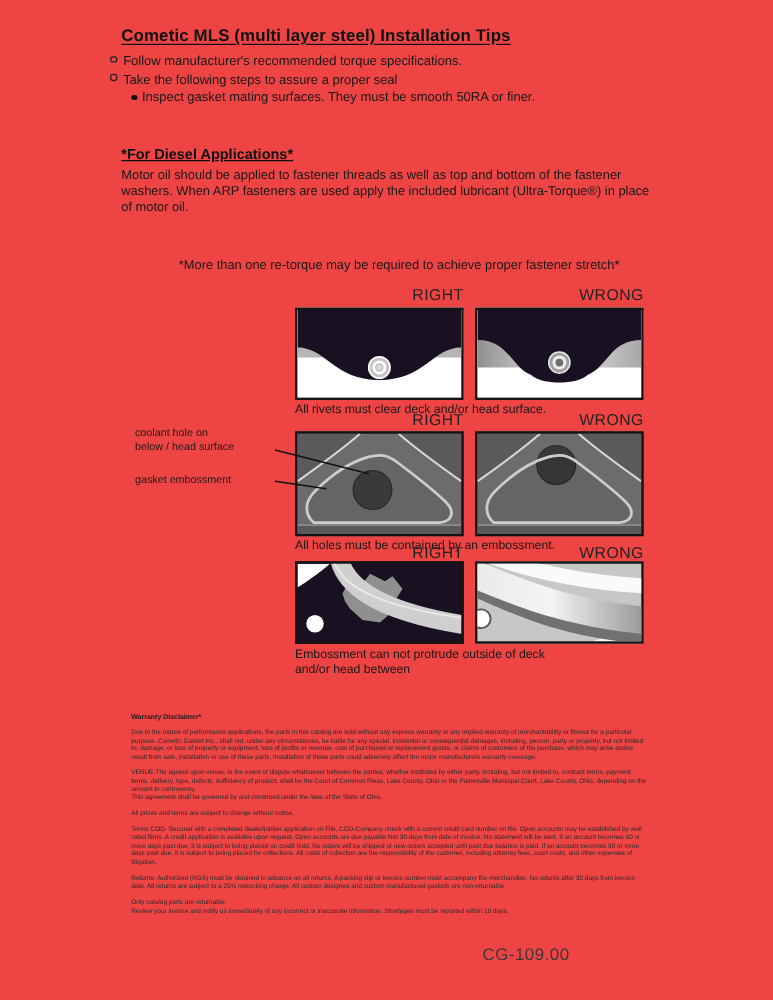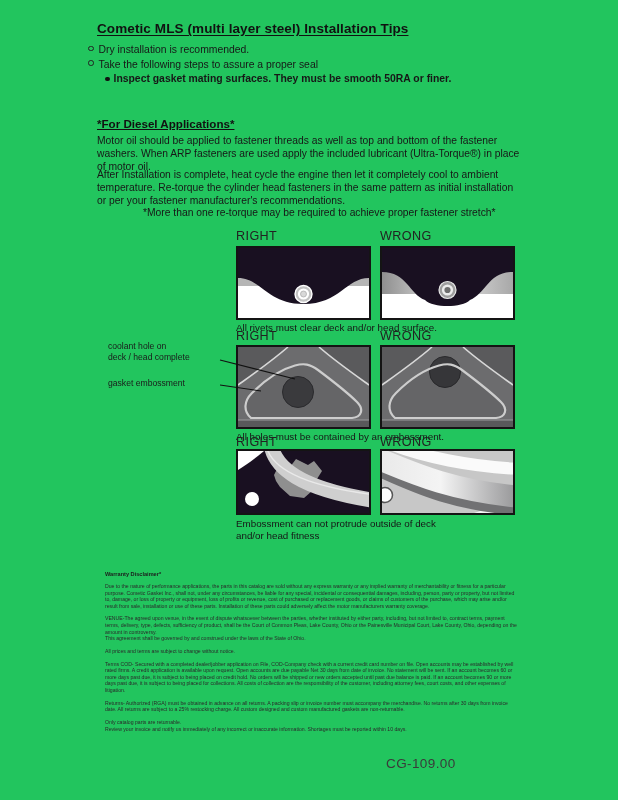--- a/index.html
+++ b/index.html
@@ -1,34 +1,34 @@
 <!DOCTYPE html>
 <html><head>
 <meta charset="utf-8">
 <style>
   html,body{margin:0;padding:0;}
   body{width:618px;height:800px;background:#ffffff;font-family:"Liberation Sans",sans-serif;color:#1a1a1a;}
-  .page{position:relative;width:618px;height:800px;background:#22c55e;overflow:hidden;}
+  .page{position:relative;width:618px;height:800px;background:#ef4444;overflow:hidden;}
 
   .title{position:absolute;left:97px;top:21px;font-size:13.5px;font-weight:bold;color:#111;
          text-decoration:underline;text-underline-offset:2px;letter-spacing:.1px;}
 
   .tips{position:absolute;left:88px;top:43px;font-size:10.4px;color:#171717;}
   .tip-line{line-height:14.6px;white-space:nowrap;}
   .b-open{display:inline-block;width:3.5px;height:3.5px;border:1px solid #222;border-radius:50%;
           margin-right:5px;vertical-align:2px;}
-  .sub{margin-left:17px;font-weight:bold;}
+  .sub{margin-left:17px;}
   .b-fill{display:inline-block;width:4.5px;height:4.5px;background:#111;border-radius:50%;
           margin-right:4px;vertical-align:1px;}
 
   .diesel-head{position:absolute;left:97px;top:117px;font-size:11.6px;font-weight:bold;color:#111;text-decoration:underline;}
   .para{position:absolute;left:97px;width:428px;font-size:10.3px;line-height:12.9px;color:#171717;}
   .p1{top:135px;} .p2{top:169px;} .pnote{top:207px;margin-left:46px;}
 
-  .fig-label{position:absolute;width:135px;text-align:left;font-size:12.6px;color:#222;letter-spacing:.4px;}
+  .fig-label{position:absolute;width:135px;text-align:right;font-size:12.6px;color:#222;letter-spacing:.4px;}
   .panel{position:absolute;width:135px;border:2px solid #141414;box-sizing:border-box;background:#fff;}
   .panel svg{display:block;width:100%;height:100%;}
   .caption{position:absolute;font-size:9.8px;color:#161616;line-height:11.5px;}
 
   .ann{position:absolute;left:108px;width:110px;font-size:8.6px;line-height:10.6px;color:#1a1a1a;}
   .leader-overlay{position:absolute;left:215px;top:353px;width:90px;height:45px;pointer-events:none;}
 
   .disc{position:absolute;left:105px;width:412px;font-size:5.15px;line-height:6.55px;color:#2a2a2a;}
   .disc-head{top:571px;font-weight:bold;font-size:5.6px;color:#1c1c1c;}
   .disc-body{top:583px;}
@@ -37,28 +37,27 @@
   .page-num{position:absolute;left:386px;top:756px;font-size:13.5px;color:#3a3a3a;letter-spacing:.4px;}
 </style>
 </head>
 <body>
 
 <div class="page">
 
   <div class="title">Cometic MLS (multi layer steel) Installation Tips</div>
 
   <div class="tips">
-    <div class="tip-line"><span class="b-open"></span><span>Dry installation is recommended.</span></div>
+    <div class="tip-line"><span class="b-open"></span><span>Follow manufacturer's recommended torque specifications.</span></div>
     <div class="tip-line"><span class="b-open"></span><span>Take the following steps to assure a proper seal</span></div>
     <div class="tip-line sub"><span class="b-fill"></span><span>Inspect gasket mating surfaces.  They must be smooth 50RA or finer.</span></div>
   </div>
 
   <div class="diesel-head">*For Diesel Applications*</div>
   <div class="para p1">Motor oil should be applied to fastener threads as well as top and bottom of the fastener washers. When ARP fasteners are used apply the included lubricant (Ultra-Torque®) in place of motor oil.</div>
-  <div class="para p2">After Installation is complete, heat cycle the engine then let it completely cool to ambient temperature. Re-torque the cylinder head fasteners in the same pattern as initial installation or per your fastener manufacturer's recommendations.</div>
   <div class="para pnote">*More than one re-torque may be required to achieve proper fastener stretch*</div>
 
   <div class="fig-label" style="left:236px;top:229px;">RIGHT</div>
   <div class="fig-label" style="left:380px;top:229px;">WRONG</div>
 
   <div class="panel" style="left:236px;top:246px;height:74px;">
     <svg viewBox="0 0 131 70">
       <rect x="0" y="0" width="131" height="70" fill="#ffffff"></rect>
       <rect x="0" y="30" width="131" height="8" fill="#b5b5b5"></rect>
       <path d="M0,0 H131 V30 C108,30 102,56 65.5,56 C29,56 23,30 0,30 Z" fill="#191021"></path>
@@ -88,21 +87,21 @@
       </g>
     </svg>
   </div>
   <div class="caption" style="left:236px;top:322px;">All rivets must clear deck and/or head surface.</div>
 
   <div class="fig-label" style="left:236px;top:329px;">RIGHT</div>
   <div class="fig-label" style="left:380px;top:329px;">WRONG</div>
 
   <div class="ann" style="top:341px;">
     <div>coolant hole on</div>
-    <div>deck / head complete</div>
+    <div>below / head surface</div>
   </div>
   <div class="ann" style="top:378px;">gasket embossment</div>
 
   <div class="panel" style="left:236px;top:345px;height:84px;background:#6c6c6e;">
     <svg viewBox="0 0 131 80">
       <rect x="0" y="0" width="131" height="80" fill="#6c6c6e"></rect>
       <path d="M0,0 H50 C34,14 14,28 0,38 Z" fill="#5a5a5c"></path>
       <path d="M50,0 C34,14 14,28 0,38" fill="none" stroke="#d8d8d8" stroke-width="1.6"></path>
       <path d="M131,0 H81 C97,14 117,28 131,38 Z" fill="#5a5a5c"></path>
       <path d="M81,0 C97,14 117,28 131,38" fill="none" stroke="#d8d8d8" stroke-width="1.6"></path>
@@ -158,21 +157,21 @@
       <rect x="0" y="0" width="131" height="62" fill="#c7c7c7"></rect>
       <path d="M131,62 V44 C118,52 106,58 92,62 Z" fill="#f6f6f6"></path>
       <path d="M-6,18 C30,34 70,54 140,58" stroke="#717173" stroke-width="13" fill="none"></path>
       <path d="M-8,6 C30,22 70,40 140,46" stroke="url(#g3w)" stroke-width="22" fill="none"></path>
       <path d="M6,-8 C40,6 90,16 140,18" stroke="#fafafa" stroke-width="12" fill="none"></path>
       <circle cx="3" cy="44" r="7.5" fill="#fdfdfd" stroke="#555" stroke-width="1.5"></circle>
     </svg>
   </div>
   <div class="caption" style="left:236px;top:518px;">
     <div>Embossment can not protrude outside of deck</div>
-    <div>and/or head fitness</div>
+    <div>and/or head between</div>
   </div>
 
   <div class="disc disc-head">Warranty Disclaimer*</div>
   <div class="disc disc-body">
     <p>Due to the nature of performance applications, the parts in this catalog are sold without any express warranty or any implied warranty of merchantability or fitness for a particular purpose.  Cometic Gasket Inc., shall not, under any circumstances, be liable for any special, incidental or consequential damages, including, person, party or property, but not limited to, damage, or loss of property or equipment, loss of profits or revenue, cost of purchased or replacement goods, or claims of customers of the purchase, which may arise and/or result from sale, installation or use of these parts.  Installation of these parts could adversely affect the motor manufacturers warranty coverage.</p>
     <p>VENUE-The agreed upon venue, in the event of dispute whatsoever between the parties, whether instituted by either party, including, but not limited to, contract terms, payment terms, delivery, type, defects, sufficiency of product, shall be the Court of Common Pleas, Lake County, Ohio or the Painesville Municipal Court, Lake County, Ohio, depending on the amount in controversy.
 This agreement shall be governed by and construed under the laws of the State of Ohio.</p>
     <p>All prices and terms are subject to change without notice.</p>
     <p>Terms COD- Secured with a completed dealer/jobber application on File, COD-Company check with a current credit card number on file.  Open accounts may be established by well rated firms.  A credit application is available upon request.  Open accounts are due payable Net 30 days from date of invoice.  No statement will be sent.  If an account becomes 60 or more days past due, it is subject to being placed on credit hold.  No orders will be shipped or new orders accepted until past due balance is paid.  If an account becomes 90 or more days past due, it is subject to being placed for collections.  All costs of collection are the responsibility of the customer, including attorney fees, court costs, and other expenses of litigation.</p>
     <p>Returns- Authorized (RGA) must be obtained in advance on all returns.  A packing slip or invoice number must accompany the merchandise.  No returns after 30 days from invoice date.  All returns are subject to a 25% restocking charge.  All custom designed and custom manufactured gaskets are non-returnable.</p>

